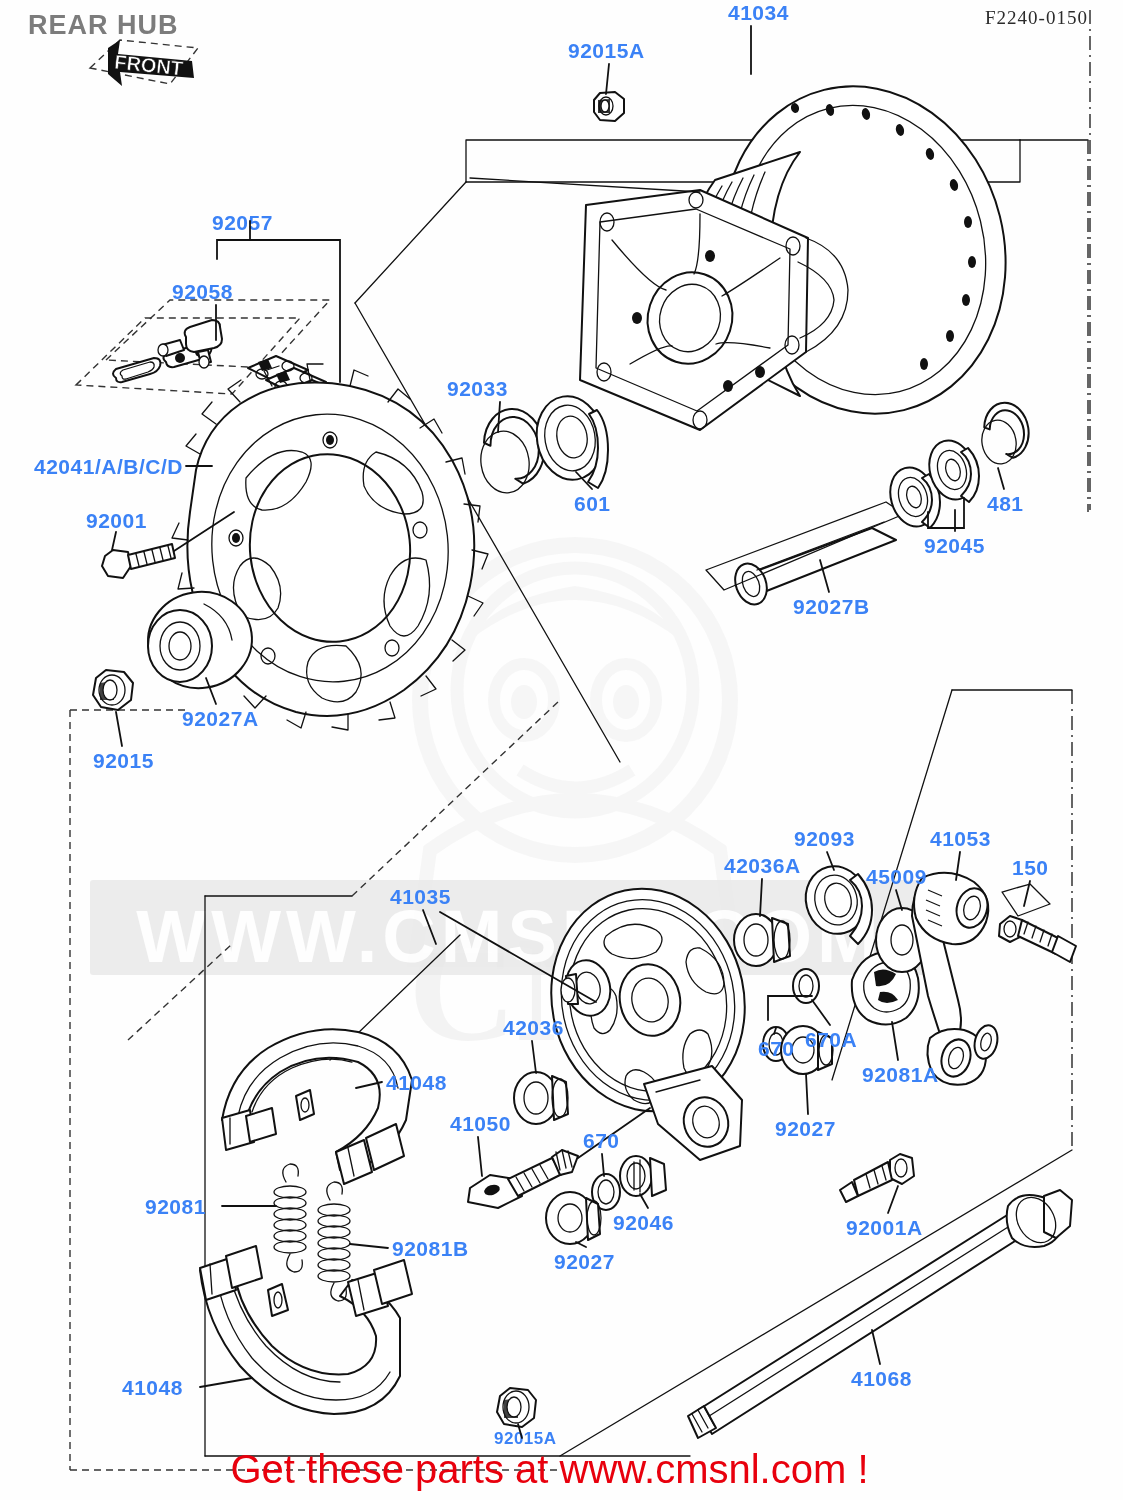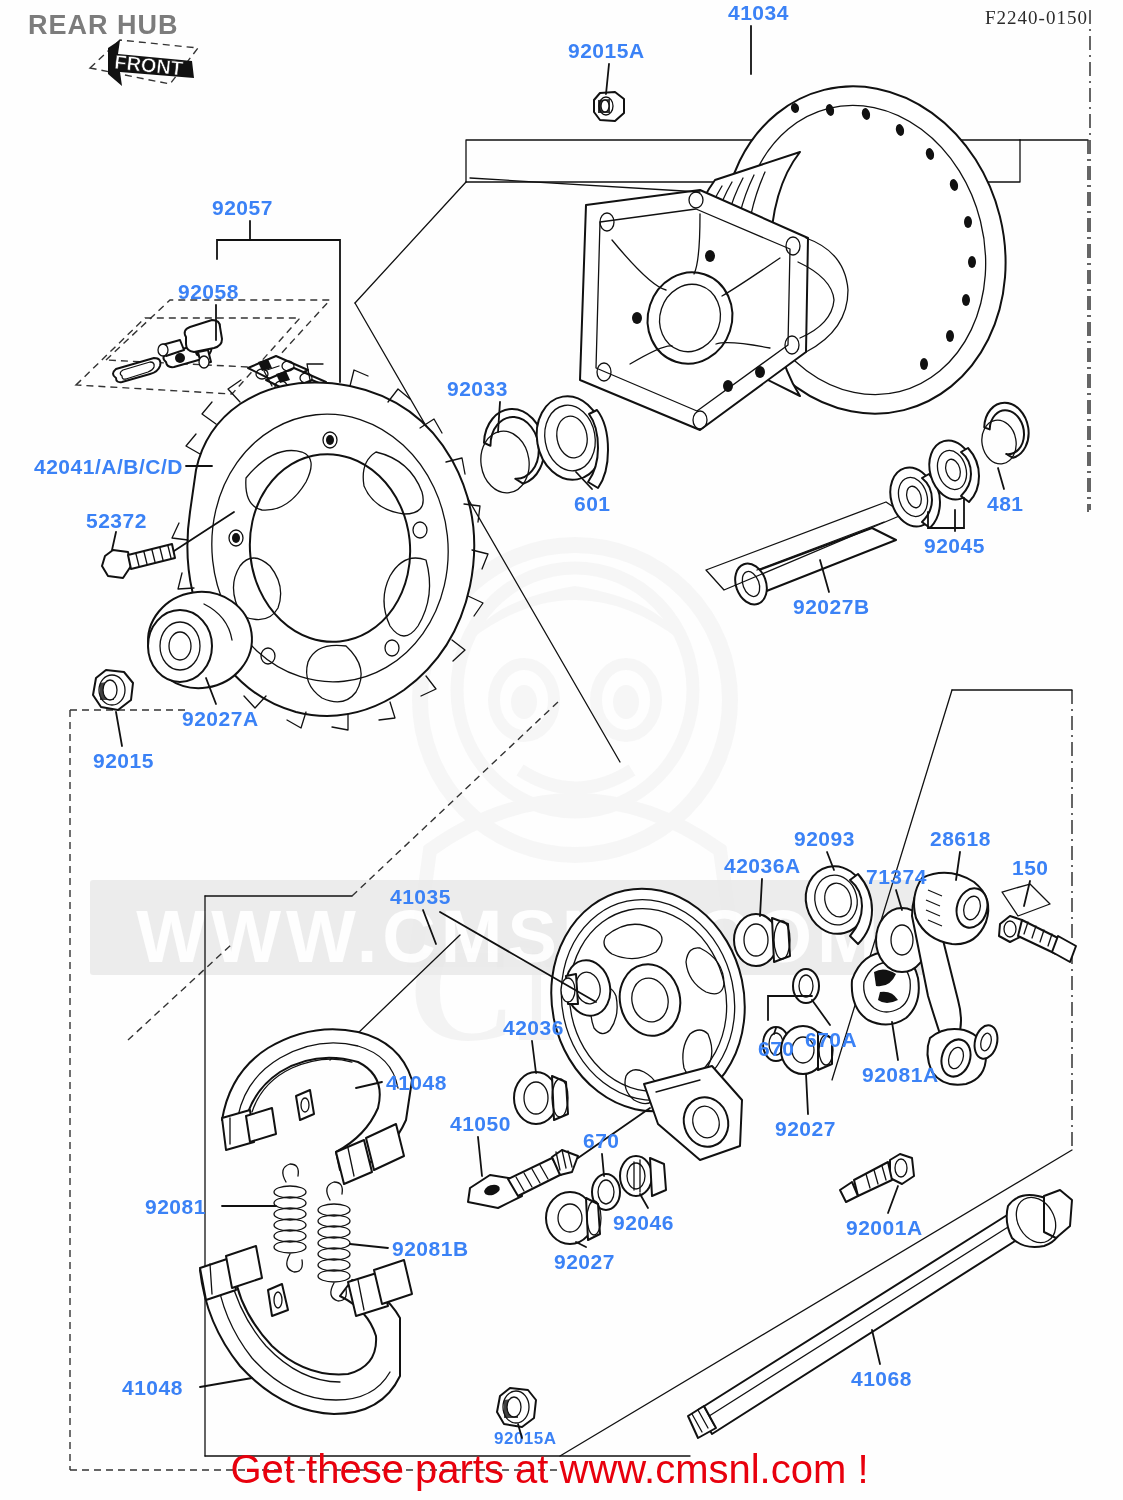--- a/index.html
+++ b/index.html
@@ -663,35 +663,35 @@
 
     <path class="leadl" d="M217 259 L217 240 L340 240 L340 382"></path>
 
     <path class="leadl" d="M768 1020 L768 996 L812 996"></path>
     <path class="leadl" d="M844 1000 L868 974" opacity="0"></path>
   </svg>
 
   <div>
     <div class="lbl" style="left:568px;top:40px">92015A</div>
     <div class="lbl" style="left:728px;top:2px">41034</div>
-    <div class="lbl" style="left:212px;top:197px">92057</div>
-    <div class="lbl" style="left:178px;top:281px">92058</div>
+    <div class="lbl" style="left:212px;top:212px">92057</div>
+    <div class="lbl" style="left:172px;top:281px">92058</div>
     <div class="lbl" style="left:447px;top:378px">92033</div>
     <div class="lbl" style="left:574px;top:493px">601</div>
     <div class="lbl" style="left:987px;top:493px">481</div>
     <div class="lbl" style="left:924px;top:535px">92045</div>
     <div class="lbl" style="left:793px;top:596px">92027B</div>
     <div class="lbl" style="left:34px;top:456px">42041/A/B/C/D</div>
-    <div class="lbl" style="left:86px;top:510px">52372</div>
+    <div class="lbl" style="left:86px;top:510px">92001</div>
     <div class="lbl" style="left:182px;top:708px">92027A</div>
     <div class="lbl" style="left:93px;top:750px">92015</div>
     <div class="lbl" style="left:794px;top:828px">92093</div>
-    <div class="lbl" style="left:930px;top:828px">28618</div>
+    <div class="lbl" style="left:930px;top:828px">41053</div>
     <div class="lbl" style="left:724px;top:855px">42036A</div>
-    <div class="lbl" style="left:866px;top:866px">71374</div>
+    <div class="lbl" style="left:866px;top:866px">45009</div>
     <div class="lbl" style="left:1012px;top:857px">150</div>
     <div class="lbl" style="left:390px;top:886px">41035</div>
     <div class="lbl" style="left:758px;top:1038px">670</div>
     <div class="lbl" style="left:805px;top:1029px">670A</div>
     <div class="lbl" style="left:862px;top:1064px">92081A</div>
     <div class="lbl" style="left:775px;top:1118px">92027</div>
     <div class="lbl" style="left:503px;top:1017px">42036</div>
     <div class="lbl" style="left:386px;top:1072px">41048</div>
     <div class="lbl" style="left:450px;top:1113px">41050</div>
     <div class="lbl" style="left:583px;top:1130px">670</div>

